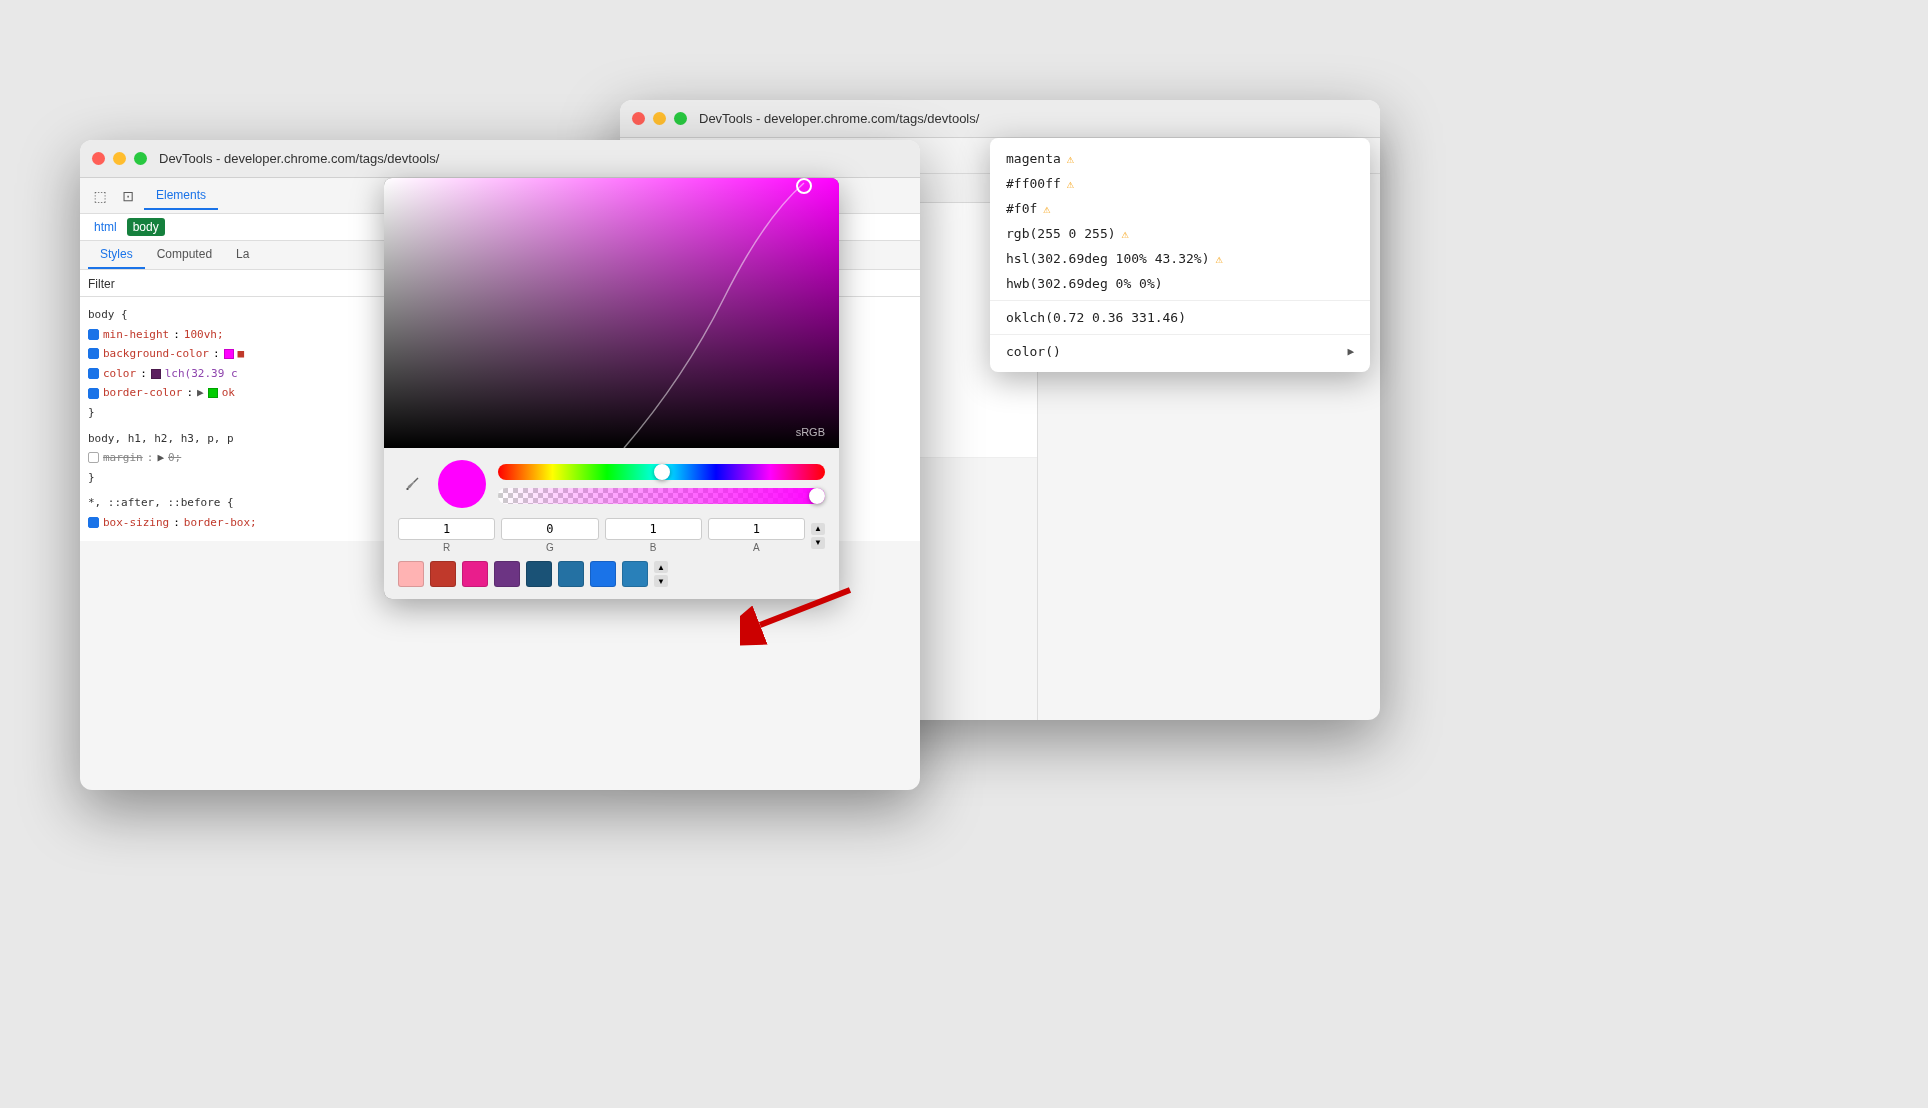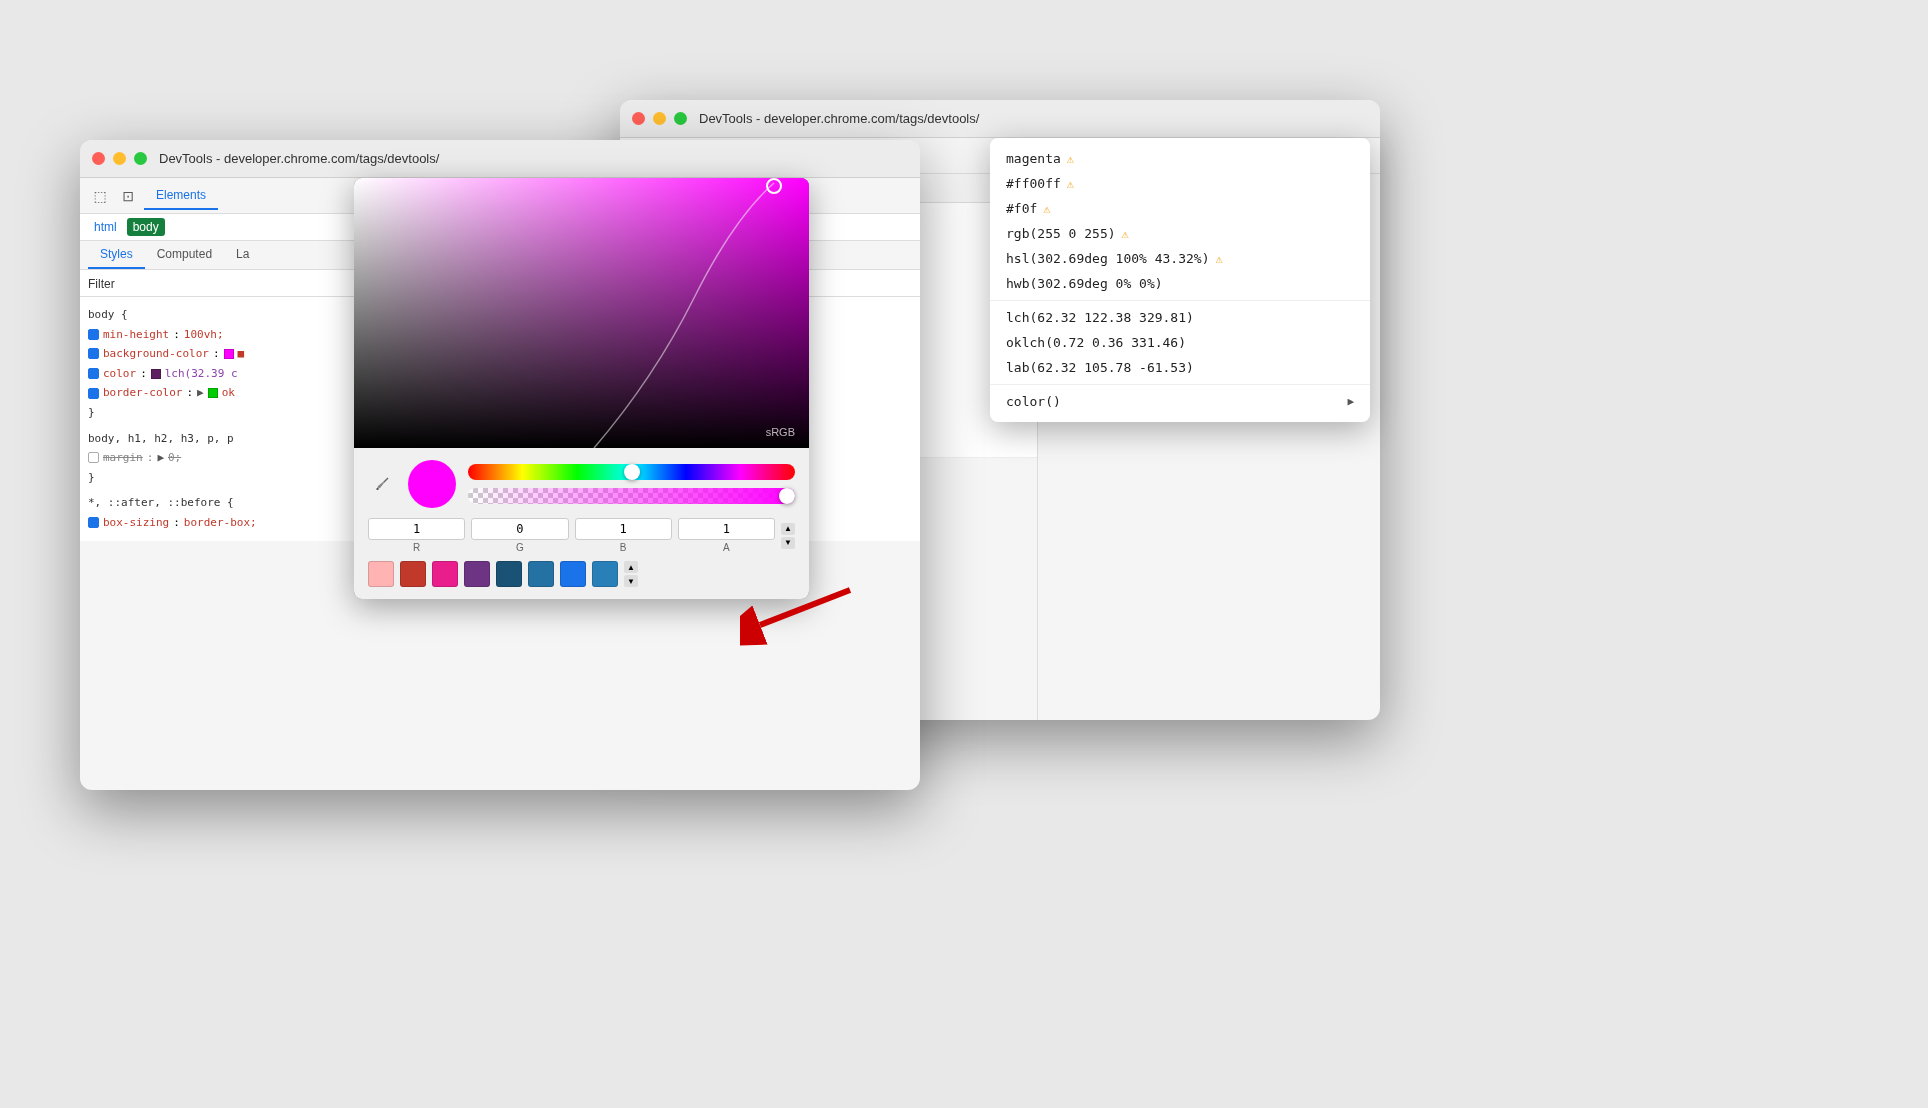--- a/index.html
+++ b/index.html
@@ -200,21 +200,21 @@
       height: 10px;
       display: inline-block;
       border: 1px solid rgba(0,0,0,0.2);
       vertical-align: middle;
     }
 
     
     .color-picker {
       position: absolute;
       top: 178px;
-      left: 354px;
+      left: 384px;
       width: 455px;
       background: #737373;
       border-radius: 8px;
       box-shadow: 0 8px 32px rgba(0,0,0,0.35);
       overflow: hidden;
       z-index: 10;
     }
 
     .color-gradient {
       width: 100%;
@@ -528,27 +528,21 @@
   </div>
   <div class="format-item">
     <span>hsl(302.69deg 100% 43.32%)</span>
     <span class="warn-icon">⚠</span>
   </div>
   <div class="format-item">
     <span>hwb(302.69deg 0% 0%)</span>
   </div>
   <div class="format-divider"></div>
   <div class="format-item">
-    <span>lch(62.32 122.38 329.81)</span>
-  </div>
-  <div class="format-item">
     <span>oklch(0.72 0.36 331.46)</span>
-  </div>
-  <div class="format-item">
-    <span>lab(62.32 105.78 -61.53)</span>
   </div>
   <div class="format-divider"></div>
   <div class="format-item">
     <span>color()</span>
     <span class="format-arrow">▶</span>
   </div>
 </div>
 
 <div class="devtools-window window-front">
 

